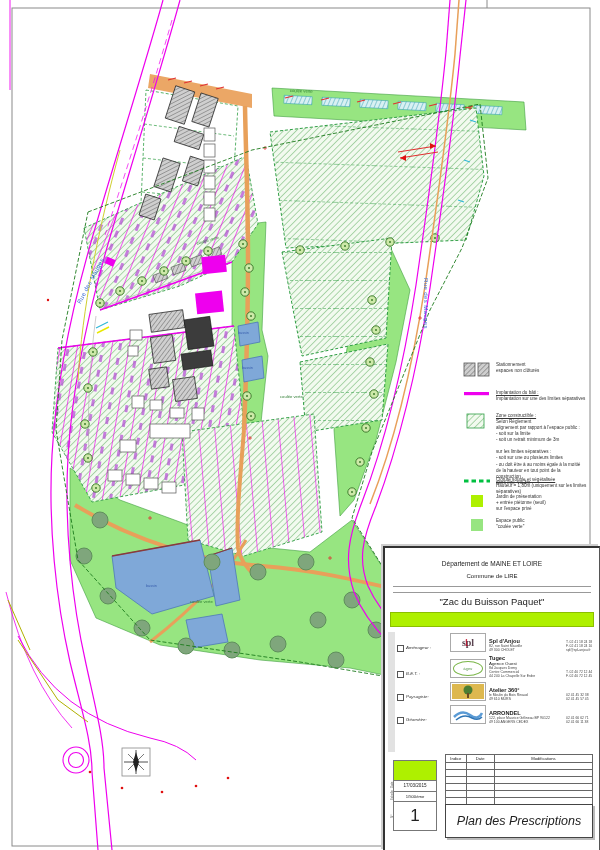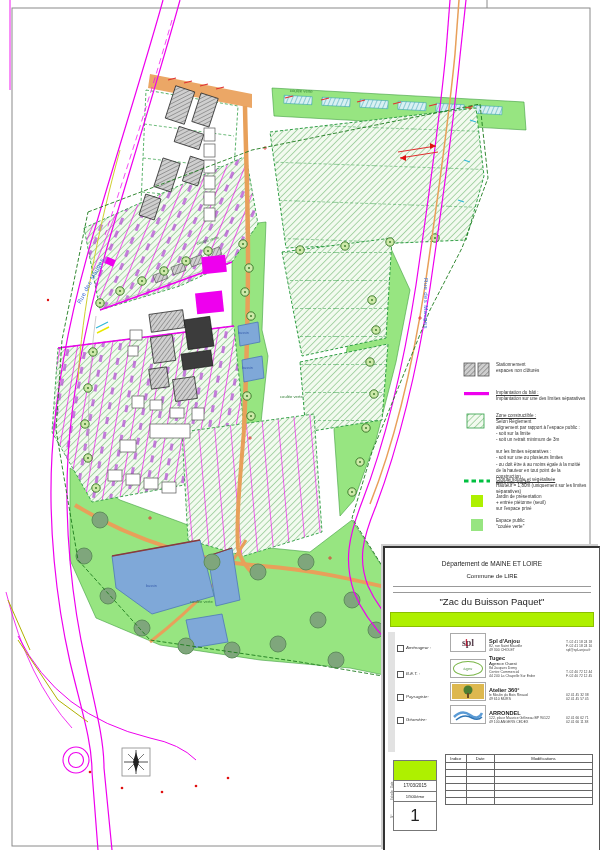--- a/index.html
+++ b/index.html
@@ -588,13 +588,14 @@
           <td></td>
         </tr>
     <tr>
           <td></td>
           <td></td>
           <td></td>
         </tr>
   </tbody>
     </table>
 
+  <div class="plan-box">Plan des Prescriptions</div>
 </div>
 
 </body></html>

